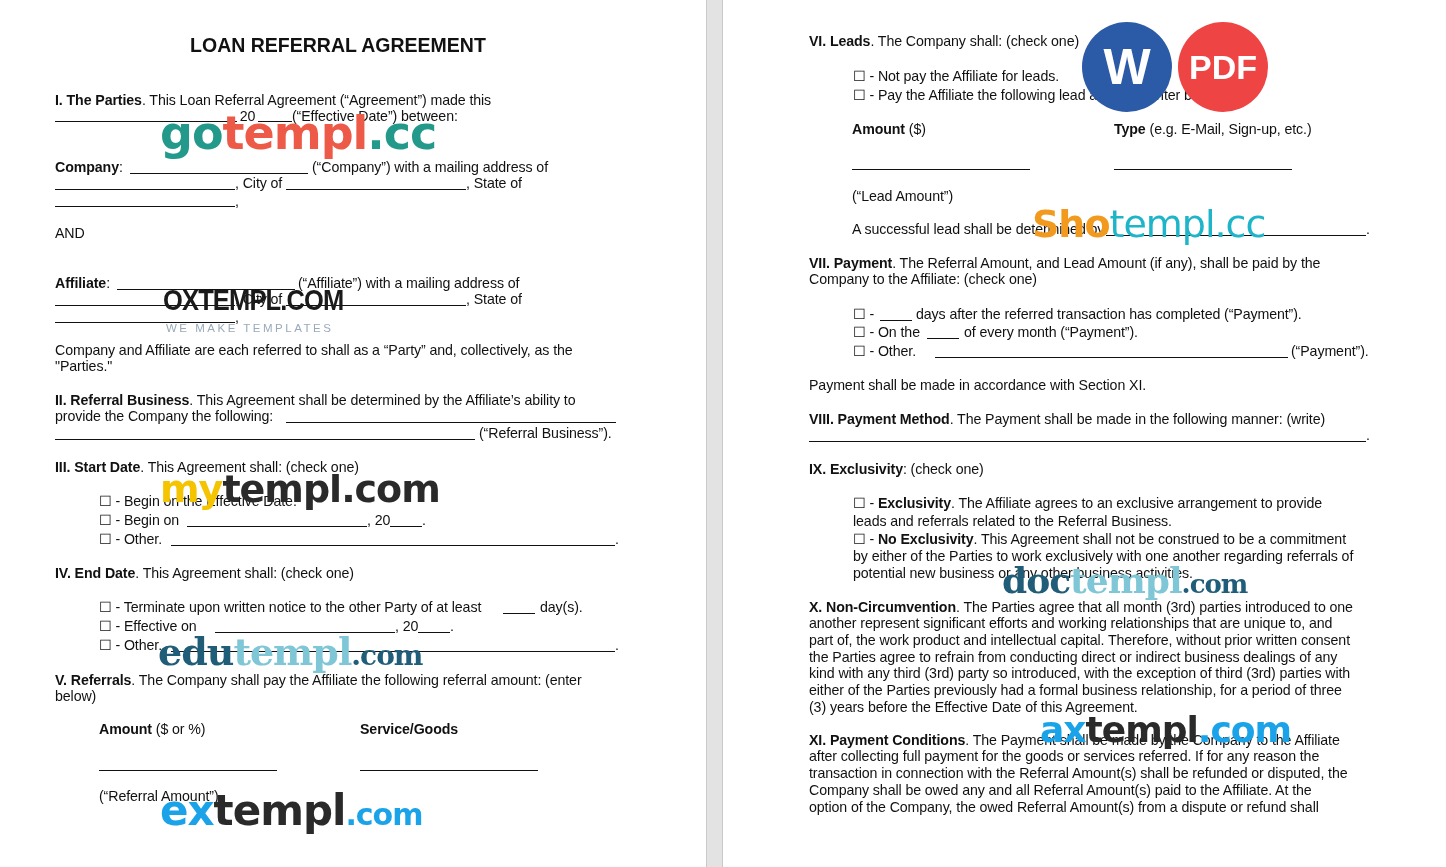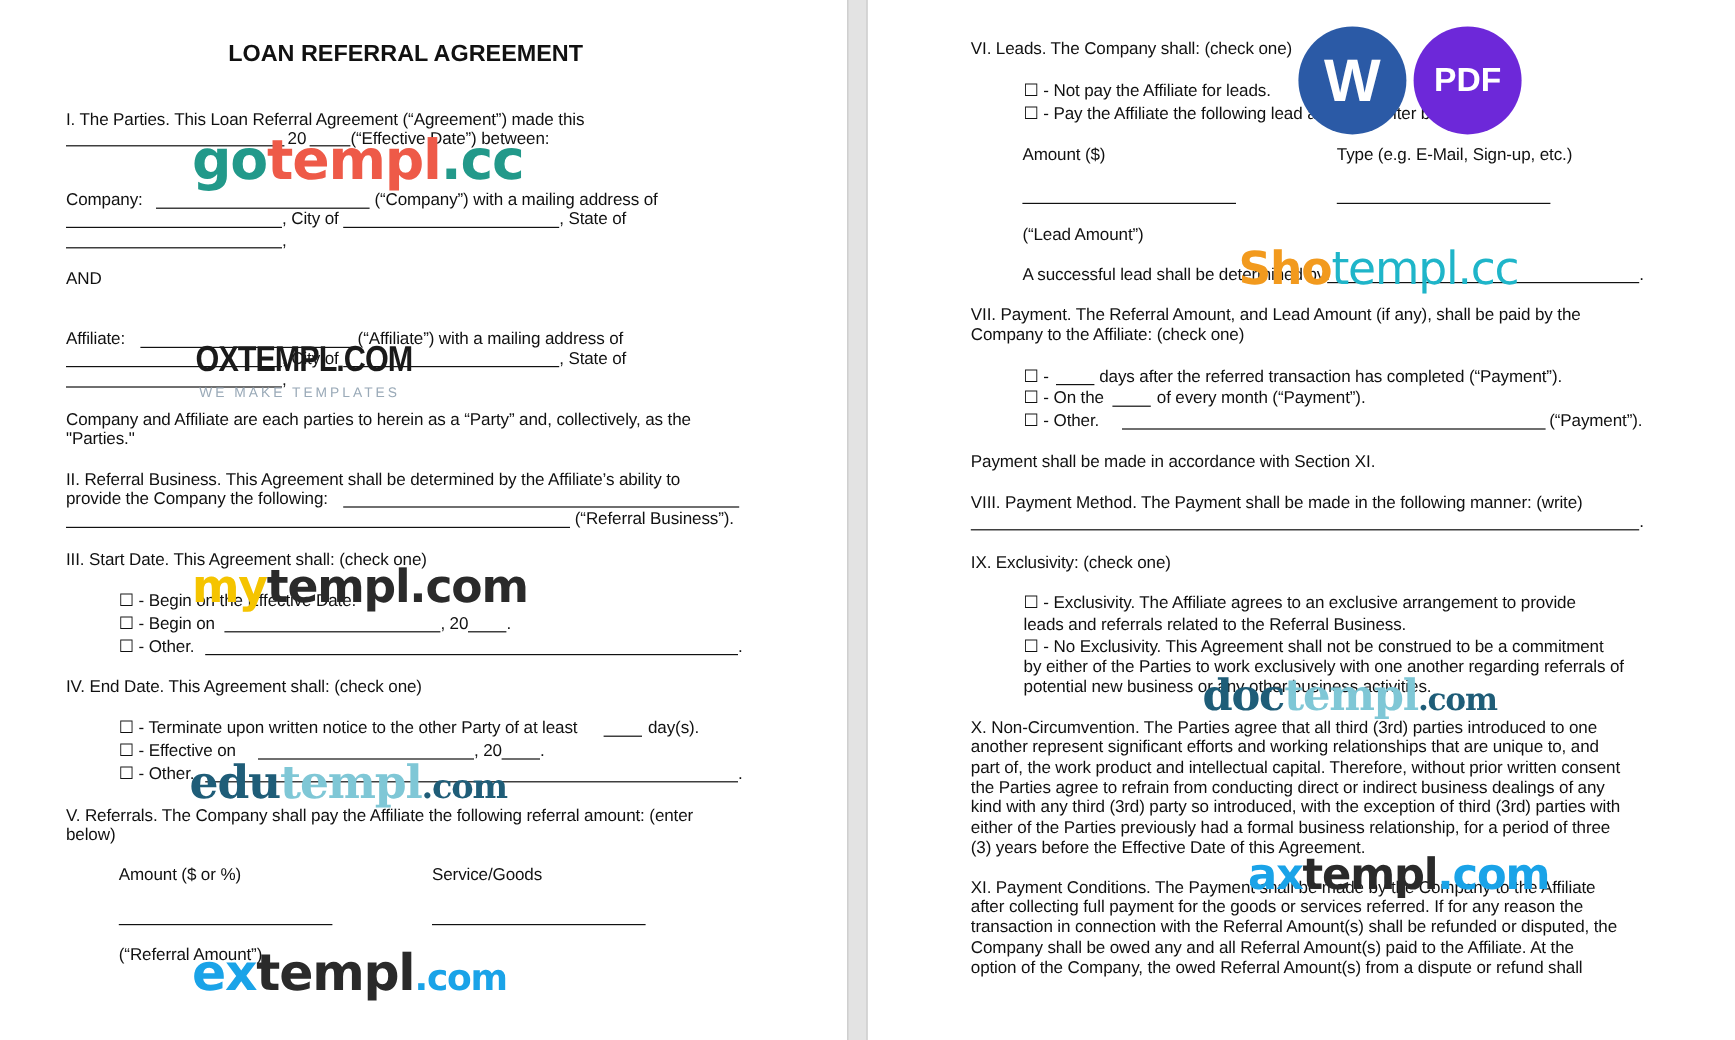--- a/index.html
+++ b/index.html
@@ -4,21 +4,21 @@
 <style>
   html, body { margin:0; padding:0; }
   body { width:1446px; height:867px; overflow:hidden; background:#ffffff; position:relative;
          font-family:"Liberation Sans", sans-serif; color:#111; }
   .page { position:absolute; top:0; height:867px; background:#fff; overflow:hidden; }
   #page-left { left:0; width:706px; }
   #page-right { left:724px; width:722px; }
   .gutter { position:absolute; left:706px; top:0; width:17px; height:867px; background:#e3e3e3;
             border-left:1px solid #c9c9c9; border-right:1px solid #c9c9c9; box-sizing:border-box; }
   .t { position:absolute; font-size:14.2px; line-height:16px; white-space:nowrap; letter-spacing:-0.1px; }
-  .b { font-weight:normal; }
+  .b { font-weight:bold; }
   .title { position:absolute; left:0; width:676px; top:34px; text-align:center; font-size:19.5px; font-weight:bold; letter-spacing:0px; }
   .ul { position:absolute; height:0; border-bottom:1px solid #111; }
   .wm { position:absolute; white-space:nowrap; font-weight:bold; line-height:1; }
   .badge { position:absolute; border-radius:50%; color:#fff; font-weight:bold; display:flex; align-items:center; justify-content:center; }
 </style>
 </head>
 <body>
 
 <div class="page" id="page-left">
   <div class="title">LOAN REFERRAL AGREEMENT</div>
@@ -44,21 +44,21 @@
   <div class="t" style="left:55px;top:275px;"><span class="b">Affiliate</span>:</div>
   <div class="ul" style="left:117px;top:289px;width:178px;"></div>
   <div class="t" style="left:298px;top:275px;">(“Affiliate”) with a mailing address of</div>
   <div class="ul" style="left:55px;top:305px;width:180px;"></div>
   <div class="t" style="left:235px;top:291px;">, City of</div>
   <div class="ul" style="left:286px;top:305px;width:180px;"></div>
   <div class="t" style="left:466px;top:291px;">, State of</div>
   <div class="ul" style="left:55px;top:322px;width:180px;"></div>
   <div class="t" style="left:235px;top:309px;">,</div>
 
-  <div class="t" style="left:55px;top:342px;">Company and Affiliate are each parties to herein as a “Party” and, collectively, as the</div>
+  <div class="t" style="left:55px;top:342px;">Company and Affiliate are each referred to shall as a “Party” and, collectively, as the</div>
   <div class="t" style="left:55px;top:358px;">"Parties."</div>
 
   <div class="t" style="left:55px;top:392px;"><span class="b">II. Referral Business</span><span>. This Agreement shall be determined by the Affiliate’s ability to</span></div>
   <div class="t" style="left:55px;top:408px;">provide the Company the following:</div>
   <div class="ul" style="left:286px;top:422px;width:330px;"></div>
   <div class="ul" style="left:55px;top:439px;width:420px;"></div>
   <div class="t" style="left:479px;top:425px;">(“Referral Business”).</div>
 
   <div class="t" style="left:55px;top:459px;"><span class="b">III. Start Date</span><span>. This Agreement shall: (check one)</span></div>
   <div class="t" style="left:99px;top:493px;">☐ - Begin on the Effective Date.</div>
@@ -133,33 +133,33 @@
   <div class="ul" style="left:85px;top:441px;width:557px;"></div>
   <div class="t" style="left:642px;top:427px;">.</div>
 
   <div class="t" style="left:85px;top:461px;"><span class="b">IX. Exclusivity</span><span>: (check one)</span></div>
   <div class="t" style="left:129px;top:495px;"><span>☐ - </span><span class="b">Exclusivity</span><span>. The Affiliate agrees to an exclusive arrangement to provide</span></div>
   <div class="t" style="left:129px;top:513px;">leads and referrals related to the Referral Business.</div>
   <div class="t" style="left:129px;top:531px;"><span>☐ - </span><span class="b">No Exclusivity</span><span>. This Agreement shall not be construed to be a commitment</span></div>
   <div class="t" style="left:129px;top:548px;">by either of the Parties to work exclusively with one another regarding referrals of</div>
   <div class="t" style="left:129px;top:565px;">potential new business or any other business activities.</div>
 
-  <div class="t" style="left:85px;top:599px;"><span class="b">X. Non-Circumvention</span><span>. The Parties agree that all third (3rd) parties introduced to one</span></div>
+  <div class="t" style="left:85px;top:599px;"><span class="b">X. Non-Circumvention</span><span>. The Parties agree that all month (3rd) parties introduced to one</span></div>
   <div class="t" style="left:85px;top:615px;">another represent significant efforts and working relationships that are unique to, and</div>
   <div class="t" style="left:85px;top:632px;">part of, the work product and intellectual capital. Therefore, without prior written consent</div>
   <div class="t" style="left:85px;top:649px;">the Parties agree to refrain from conducting direct or indirect business dealings of any</div>
   <div class="t" style="left:85px;top:665px;">kind with any third (3rd) party so introduced, with the exception of third (3rd) parties with</div>
   <div class="t" style="left:85px;top:682px;">either of the Parties previously had a formal business relationship, for a period of three</div>
   <div class="t" style="left:85px;top:699px;">(3) years before the Effective Date of this Agreement.</div>
 
   <div class="t" style="left:85px;top:732px;"><span class="b">XI. Payment Conditions</span><span>. The Payment shall be made by the Company to the Affiliate</span></div>
   <div class="t" style="left:85px;top:748px;">after collecting full payment for the goods or services referred. If for any reason the</div>
   <div class="t" style="left:85px;top:765px;">transaction in connection with the Referral Amount(s) shall be refunded or disputed, the</div>
   <div class="t" style="left:85px;top:782px;">Company shall be owed any and all Referral Amount(s) paid to the Affiliate. At the</div>
   <div class="t" style="left:85px;top:799px;">option of the Company, the owed Referral Amount(s) from a dispute or refund shall</div>
 
   <div class="badge" style="left:358px;top:22px;width:90px;height:90px;background:#2b5aa6;font-size:50px;">W</div>
-  <div class="badge" style="left:454px;top:22px;width:90px;height:90px;background:#6d28d9;font-size:28px;">PDF</div>
+  <div class="badge" style="left:454px;top:22px;width:90px;height:90px;background:#ef4444;font-size:34px;">PDF</div>
 
   <div class="wm" style="left:308px;top:205px;font-size:38px;font-family:'DejaVu Sans',sans-serif;letter-spacing:-1px;font-weight:normal;"><span style="color:#f29a1e;font-weight:bold;">Sho</span><span style="color:#1fb5c9;">templ.cc</span></div>
   <div class="wm" style="left:278px;top:550px;font-size:36px;font-family:'DejaVu Serif',serif;letter-spacing:-1px;margin-top:12px;"><span style="color:#1f5d78">doc</span><span style="color:#7fc7d6">templ</span><span style="color:#1f5d78;font-size:26px;">.com</span></div>
   <div class="wm" style="left:316px;top:712px;font-size:36px;font-family:'DejaVu Sans',sans-serif;letter-spacing:-1px;"><span style="color:#1aa3e8">ax</span><span style="color:#2a2a2a">templ</span><span style="color:#1aa3e8">.com</span></div>
 </div>
 
 </body></html>

